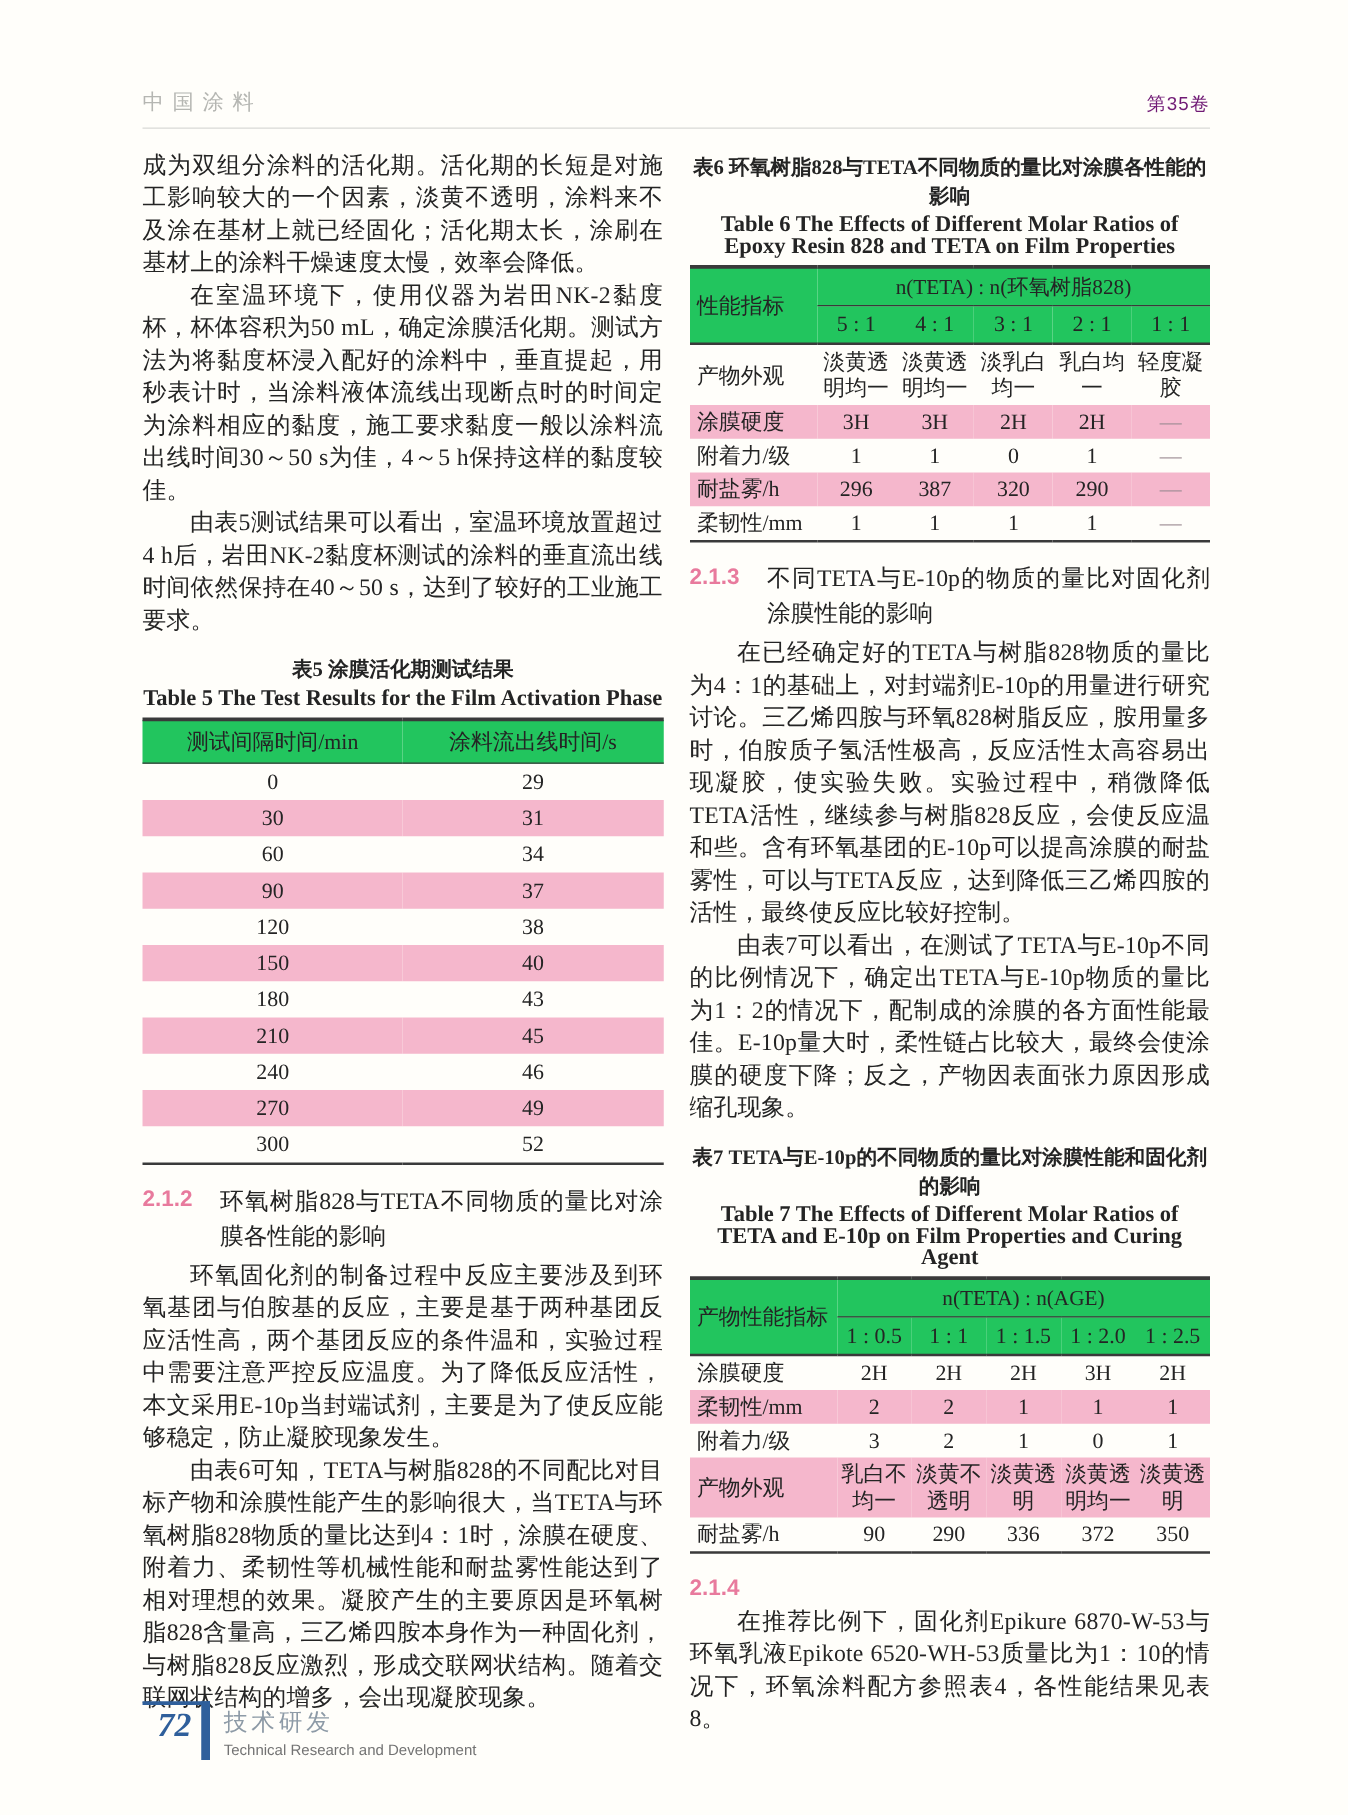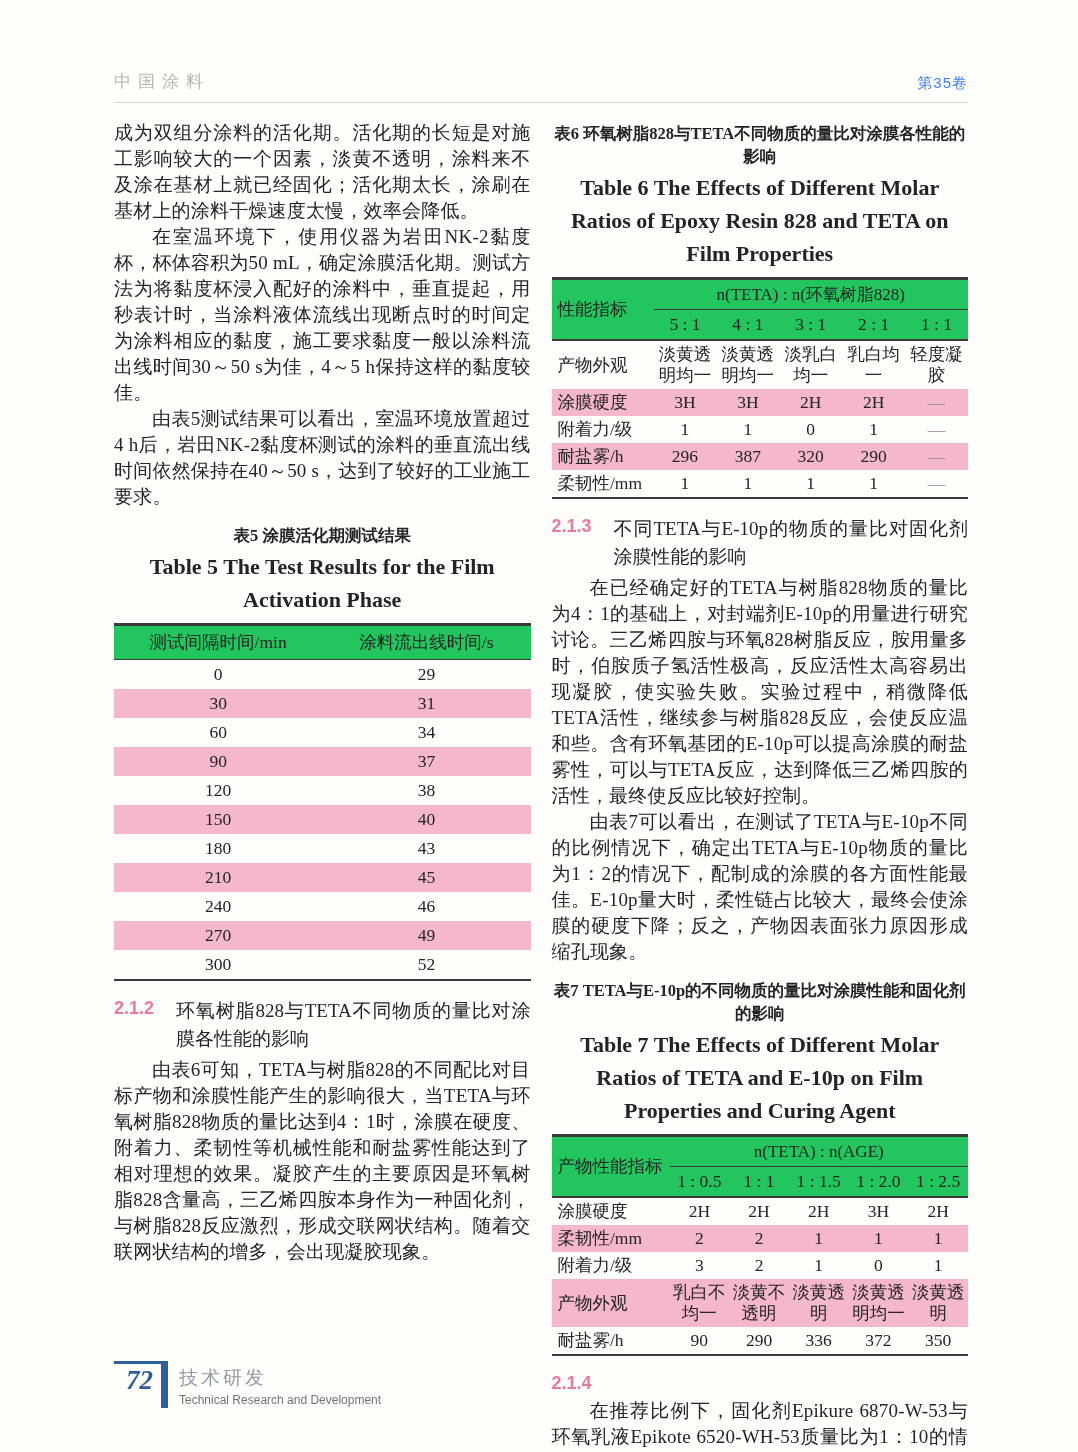--- a/index.html
+++ b/index.html
@@ -9,21 +9,21 @@
     padding:0 110px 0 114px;
     font-family:"Liberation Serif","DejaVu Serif",serif;color:#242424;
   }
   
   .page-header{
     display:flex;justify-content:space-between;align-items:flex-end;
     padding-top:70px;padding-bottom:9px;border-bottom:1px solid #d9d9d6;
     font-family:"Liberation Sans","DejaVu Sans",sans-serif;
   }
   .journal{color:#b5b6b2;font-size:17px;letter-spacing:7px;}
-  .volume{color:#3b82f6;font-size:15px;letter-spacing:1px;}
+  .volume{color:#701a75;font-size:15px;letter-spacing:1px;}
   
   .columns{display:flex;gap:21px;margin-top:17px;}
   .col{flex:1;min-width:0;}
   
   .para{
     margin:0;font-size:19px;line-height:26px;text-align:justify;
     text-indent:2em;letter-spacing:0.2px;
   }
   .para.first{text-indent:0;}
   
@@ -33,21 +33,21 @@
     font-size:18px;font-weight:bold;width:62px;flex:0 0 62px;padding-top:1px;
   }
   .sec-title{font-size:19px;line-height:28px;text-align:justify;}
   
   .tblock{margin-top:14px;margin-bottom:10px;}
   .cap-zh{
     text-align:center;font-size:16.5px;font-weight:bold;line-height:23px;
     margin-bottom:3px;
   }
   .cap-en{
-    text-align:center;font-size:22px;font-weight:bold;line-height:33px;
+    text-align:center;font-size:18px;font-weight:bold;line-height:17px;
     font-family:"Liberation Serif","DejaVu Serif",serif;margin-bottom:7px;
   }
   
   table{width:100%;border-collapse:collapse;table-layout:fixed;}
   .dtable{border-top:3px solid #3a3a3a;border-bottom:2px solid #3a3a3a;}
   .dtable th,.dtable td{
     font-weight:normal;font-size:17.5px;text-align:center;
     padding:3px 2px;line-height:21px;
   }
   thead{background:#22c55e;}
@@ -152,20 +152,21 @@
                 <td>52</td>
               </tr>
             </tbody>
         </table>
       </div>
 
       <div class="sec">
         <span class="sec-num">2.1.2</span>
         <span class="sec-title">环氧树脂828与TETA不同物质的量比对涂膜各性能的影响</span>
       </div>
+      <p class="para">环氧固化剂的制备过程中反应主要涉及到环氧基团与伯胺基的反应，主要是基于两种基团反应活性高，两个基团反应的条件温和，实验过程中需要注意严控反应温度。为了降低反应活性，本文采用E-10p当封端试剂，主要是为了使反应能够稳定，防止凝胶现象发生。</p>
       <p class="para">由表6可知，TETA与树脂828的不同配比对目标产物和涂膜性能产生的影响很大，当TETA与环氧树脂828物质的量比达到4：1时，涂膜在硬度、附着力、柔韧性等机械性能和耐盐雾性能达到了相对理想的效果。凝胶产生的主要原因是环氧树脂828含量高，三乙烯四胺本身作为一种固化剂，与树脂828反应激烈，形成交联网状结构。随着交联网状结构的增多，会出现凝胶现象。</p>
     </div>
 
     <div class="col">
 
       <div class="tblock" style="margin-top:2px;">
         <div class="cap-zh">表6  环氧树脂828与TETA不同物质的量比对涂膜各性能的影响</div>
         <div class="cap-en">Table 6   The Effects of Different Molar Ratios of Epoxy Resin 828 and TETA on Film Properties</div>
         <table class="dtable ptable t6">
           <colgroup>

